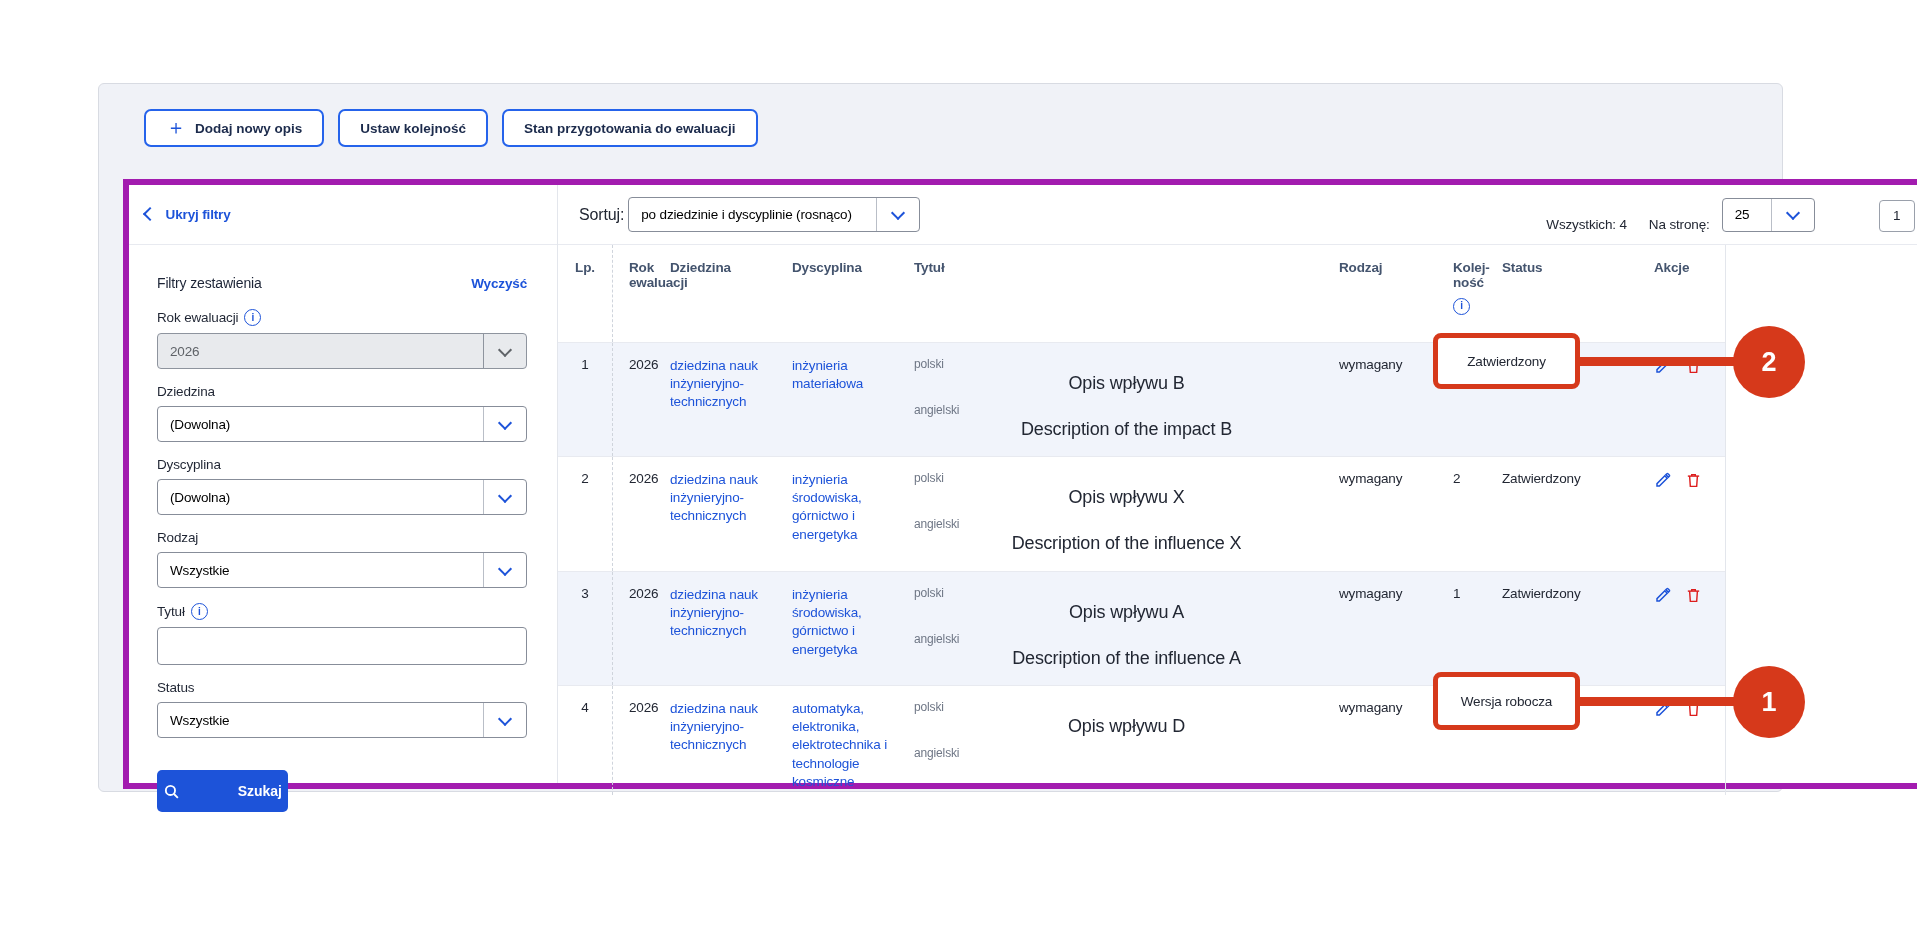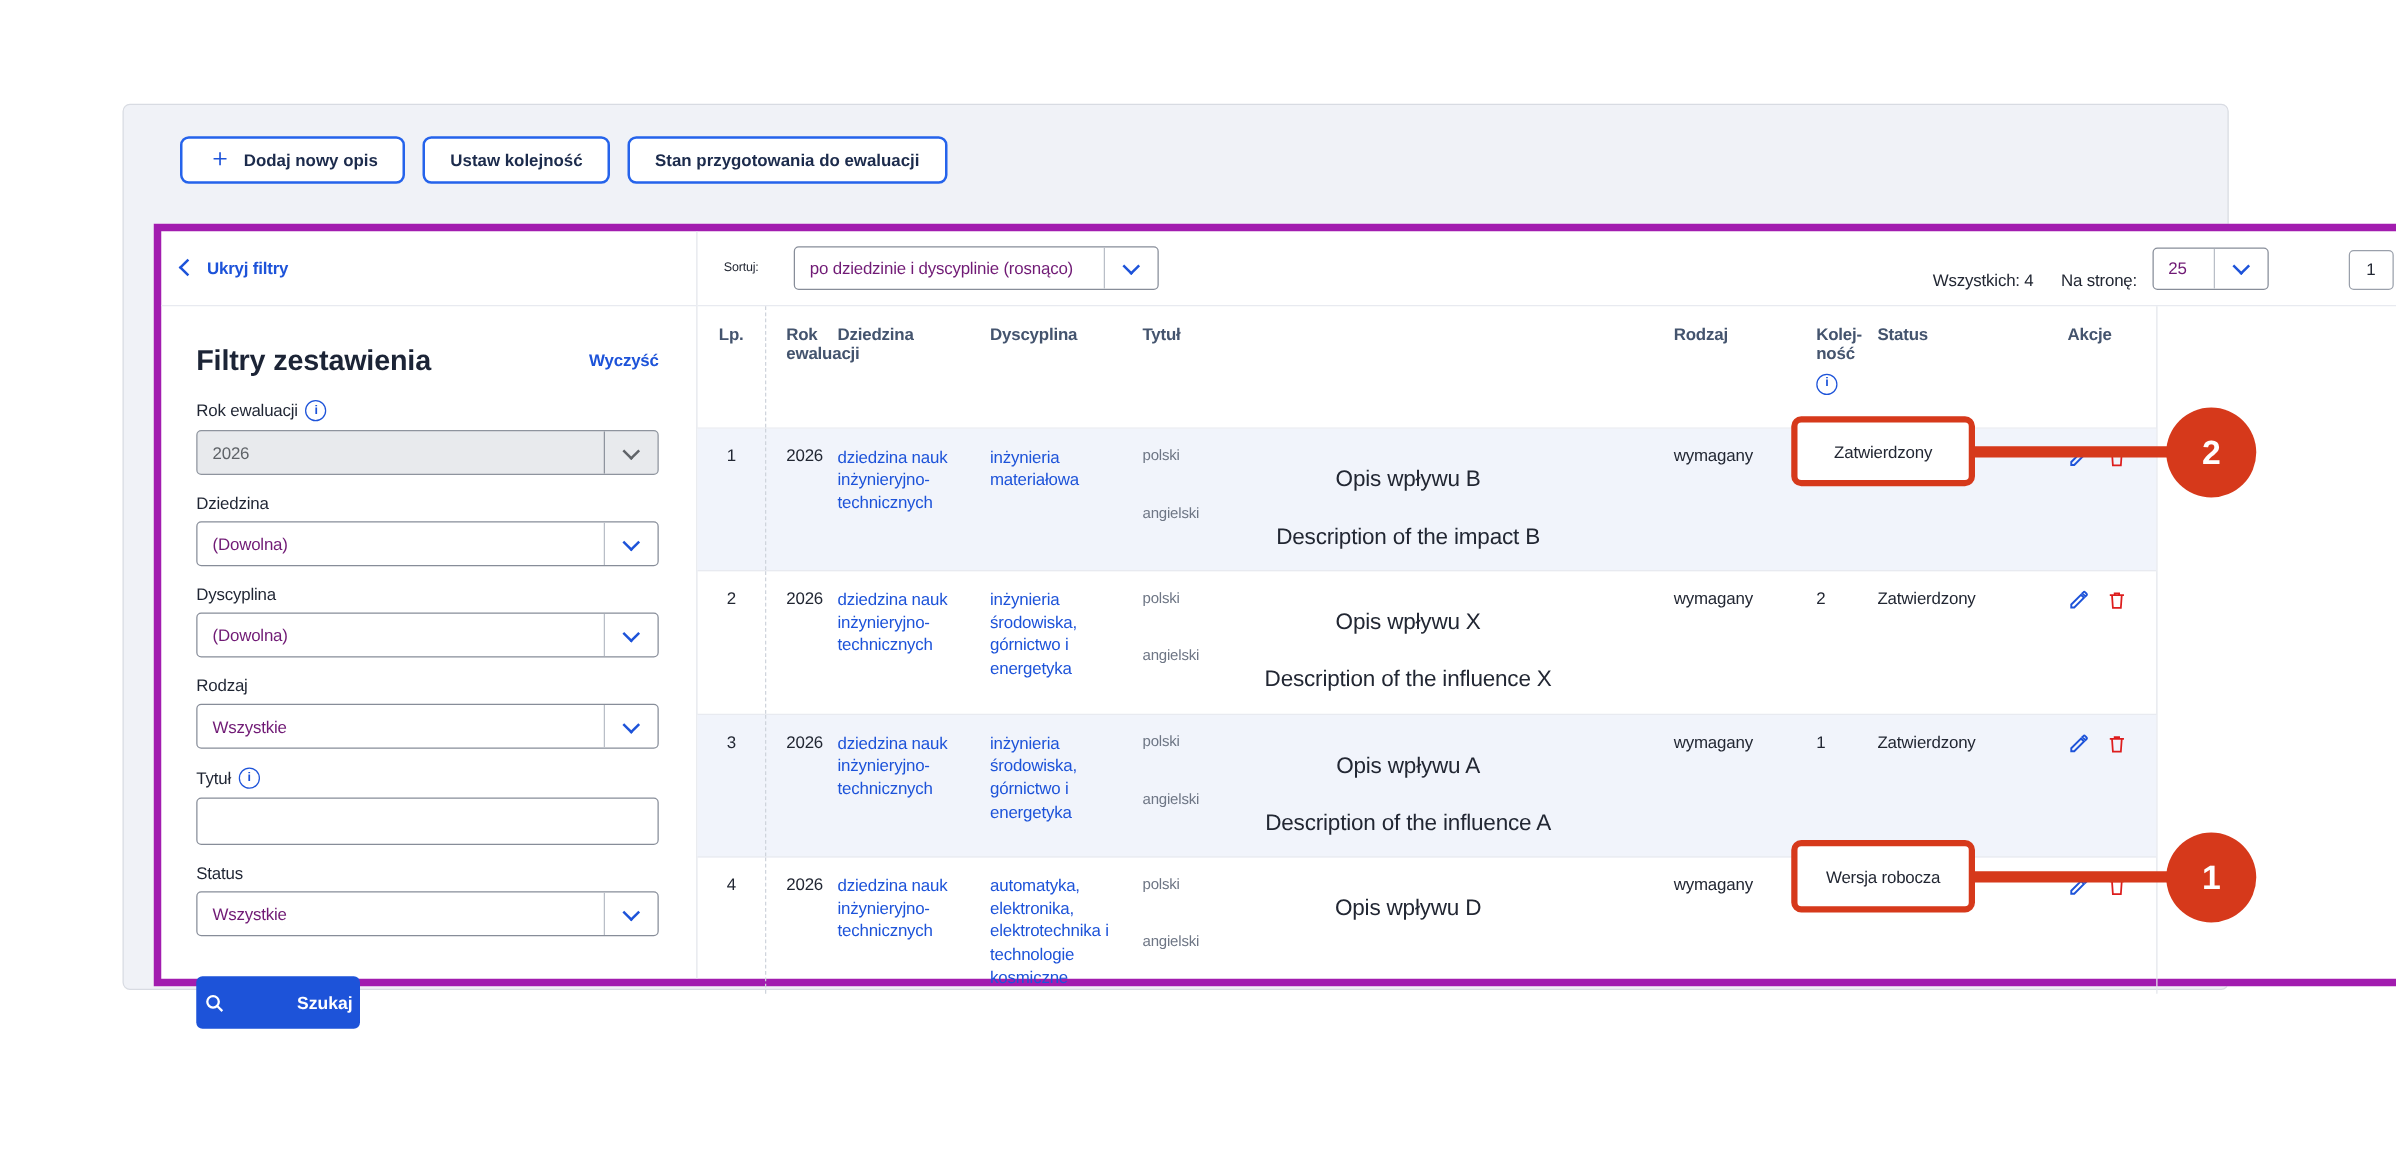--- a/index.html
+++ b/index.html
@@ -17,38 +17,38 @@
   .panel{position:absolute;left:24px;top:95px;width:1872px;height:610px;background:#fff;
     border:6px solid #a21caf;box-sizing:border-box;display:flex;}
   .sidebar{width:429px;border-right:1px solid #e3e6ec;box-sizing:border-box;flex:none;}
   .side-top{height:60px;border-bottom:1px solid #e8eaf0;box-sizing:border-box;display:flex;align-items:center;padding-left:16px;}
   .link{color:#1d53d9;font-weight:700;font-size:13.5px;cursor:pointer;}
   .chev{display:inline-block;width:8px;height:8px;border-right:2.2px solid #1d53d9;border-bottom:2.2px solid #1d53d9;transform:rotate(45deg);margin-top:-3px;}
   .chev.left{transform:rotate(135deg);margin:0 7px 0 0;}
   .chev.gray{border-color:#5f6368;}
   .side-body{padding:30px 30px 0 28px;}
   .fhead{display:flex;align-items:center;justify-content:space-between;margin-bottom:18px;}
-  .ftitle{font-size:23px;font-weight:700;color:#1c2436;}
+  .ftitle{font-size:14px;font-weight:400;color:#1c2436;}
   .flabel{font-size:13.5px;color:#1f2533;margin:15px 0 7px 0;display:flex;align-items:center;gap:6px;}
   .iinfo{display:inline-flex;width:15px;height:15px;border:1.5px solid #1d53d9;border-radius:50%;color:#1d53d9;
     font-size:10px;font-weight:700;align-items:center;justify-content:center;line-height:1;flex:none;}
   .sel{height:36px;border:1px solid #878d99;border-radius:4px;background:#fff;display:flex;align-items:stretch;
     box-sizing:border-box;cursor:pointer;overflow:hidden;}
-  .sel .val{flex:1;display:flex;align-items:center;padding:0 12px;font-size:13.5px;color:#701a75;}
+  .sel .val{flex:1;display:flex;align-items:center;padding:0 12px;font-size:13.5px;color:#000000;}
   .sel .arrow{width:42px;border-left:1px solid #b9bec7;display:flex;align-items:center;justify-content:center;flex:none;}
   .sel.disabled{background:#e8eaed;border-color:#8e949e;}
   .sel.disabled .val{color:#5f6368;}
   .sel.disabled .arrow{border-left-color:#8e949e;}
   .tinput{height:38px;border:1px solid #878d99;border-radius:4px;width:100%;box-sizing:border-box;font-size:13.5px;padding:0 10px;outline:none;}
   .searchbtn{margin-top:32px;width:131px;height:42px;background:#1d53d9;border:none;border-radius:5px;color:#fff;
     font-size:14px;font-weight:700;display:flex;align-items:center;justify-content:space-between;gap:12px;cursor:pointer;}
   
   .main{flex:1;display:flex;flex-direction:column;min-width:0;}
   .ltoolbar{height:60px;border-bottom:1px solid #e8eaf0;box-sizing:border-box;display:flex;align-items:center;padding:0 12px 0 21px;flex:none;}
-  .sortlbl{font-size:10px;margin-right:28px;}
+  .sortlbl{font-size:16px;margin-right:4px;}
   .sortsel{width:292px;height:35px;}
   .ltoolbar .right{margin-left:auto;display:flex;align-items:flex-end;}
   .totals{font-size:13.5px;}
   .perpage-lbl{font-size:13.5px;margin-left:22px;margin-right:12px;}
   .ppsel{width:93px;height:34px;}
   .pagebox{width:36px;height:32px;border:1px solid #9aa0ab;border-radius:4px;display:flex;align-items:center;
     justify-content:center;font-size:13.5px;margin-left:64px;box-sizing:border-box;}
   .pageof{font-size:19px;margin-left:16px;margin-right:12px;letter-spacing:3px;}
   
   .tablewrap{width:1168px;border-right:1px solid #e3e6ec;box-sizing:border-box;flex:none;}

